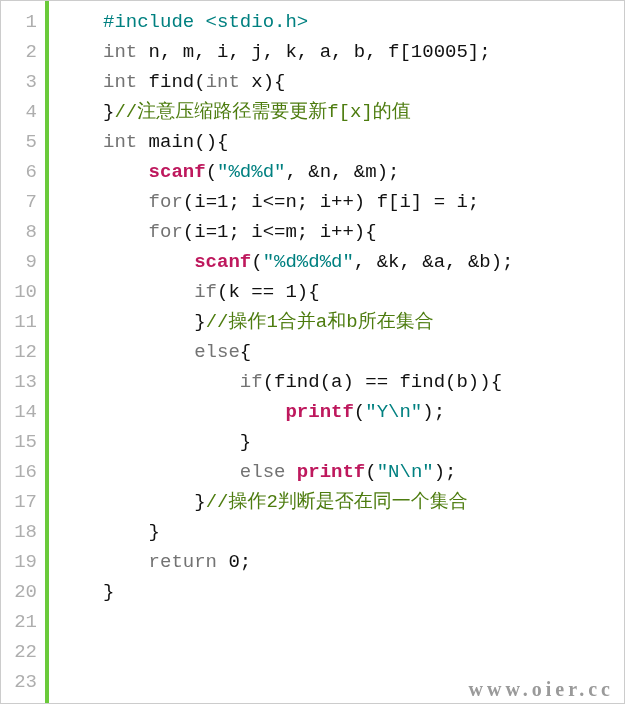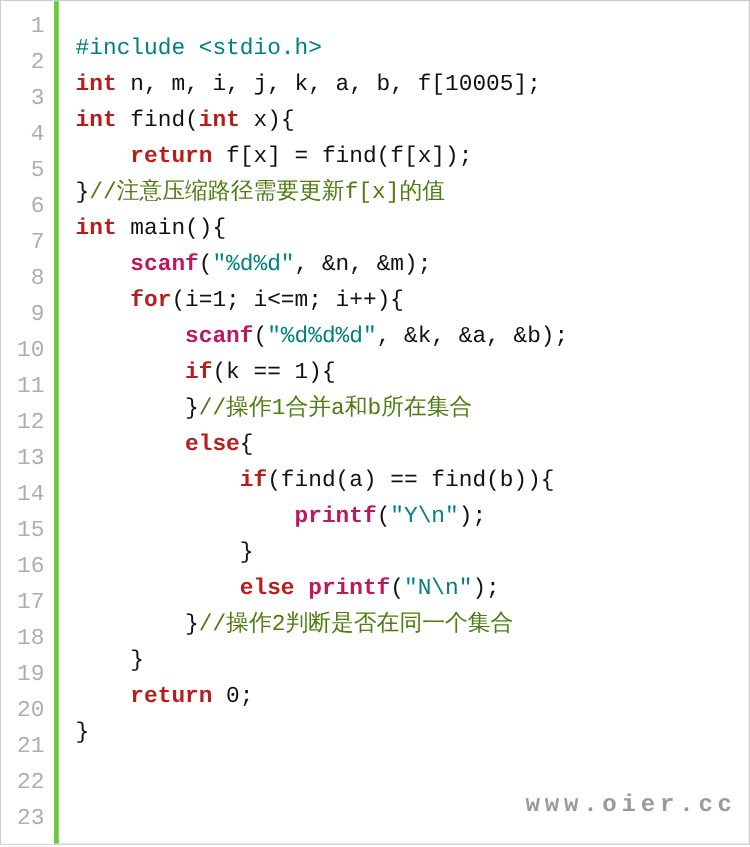--- a/index.html
+++ b/index.html
@@ -24,42 +24,43 @@
     padding: 6px 8px 6px 4px;
     border-right: 4px solid #6aca3a;
     user-select: none;
     min-width: 32px;
   }
   .gutter div {
     height: 30px;
     line-height: 30px;
   }
   .code {
-    padding: 24px 0 6px 14px;
+    padding: 6px 0 6px 14px;
     flex: 1;
     overflow: hidden;
+    margin-left: 40px;
   }
   .line {
     height: 30px;
     line-height: 30px;
     white-space: pre;
   }
-  .kw { color: #b91c1c; font-weight: bold; }
+  .kw { color: #737373; font-weight: normal; }
   .pp { color: #008080; }
   .inc { color: #008080; }
   .fn { color: #be185d; font-weight: bold; }
   .str { color: #008080; }
   .cmt { color: #4d7c0f; }
   .blk { color: #111; }
   .watermark {
     position: absolute;
     right: 10px;
-    bottom: 20px;
+    bottom: 2px;
     color: #9a9a9a;
-    font-family: Liberation Mono, monospace;
+    font-family: Liberation Serif, serif;
     font-weight: bold;
     font-size: 20px;
     letter-spacing: 4px;
   }
 </style>
 </head>
 <body>
 
 <div class="code-container">
   <div class="gutter">
@@ -84,24 +85,24 @@
     <div>19</div>
     <div>20</div>
     <div>21</div>
     <div>22</div>
     <div>23</div>
   </div>
   <div class="code">
     <div class="line"><span class="pp">#include</span><span class="inc"> &lt;stdio.h&gt;</span></div>
     <div class="line"><span class="kw">int</span><span class="blk"> n, m, i, j, k, a, b, f[10005];</span></div>
     <div class="line"><span class="kw">int</span><span class="blk"> find(</span><span class="kw">int</span><span class="blk"> x){</span></div>
-    <div class="line"><span class="blk">    </span><span class="kw">return</span><span class="blk"> f[x] = find(f[x]);</span></div>
     <div class="line"><span class="blk">}</span><span class="cmt">//注意压缩路径需要更新f[x]的值</span></div>
     <div class="line"><span class="kw">int</span><span class="blk"> main(){</span></div>
     <div class="line"><span class="blk">    </span><span class="fn">scanf</span><span class="blk">(</span><span class="str">"%d%d"</span><span class="blk">, &amp;n, &amp;m);</span></div>
+    <div class="line"><span class="blk">    </span><span class="kw">for</span><span class="blk">(i=1; i&lt;=n; i++) f[i] = i;</span></div>
     <div class="line"><span class="blk">    </span><span class="kw">for</span><span class="blk">(i=1; i&lt;=m; i++){</span></div>
     <div class="line"><span class="blk">        </span><span class="fn">scanf</span><span class="blk">(</span><span class="str">"%d%d%d"</span><span class="blk">, &amp;k, &amp;a, &amp;b);</span></div>
     <div class="line"><span class="blk">        </span><span class="kw">if</span><span class="blk">(k == 1){</span></div>
     <div class="line"><span class="blk">        }</span><span class="cmt">//操作1合并a和b所在集合</span></div>
     <div class="line"><span class="blk">        </span><span class="kw">else</span><span class="blk">{</span></div>
     <div class="line"><span class="blk">            </span><span class="kw">if</span><span class="blk">(find(a) == find(b)){</span></div>
     <div class="line"><span class="blk">                </span><span class="fn">printf</span><span class="blk">(</span><span class="str">"Y\n"</span><span class="blk">);</span></div>
     <div class="line"><span class="blk">            }</span></div>
     <div class="line"><span class="blk">            </span><span class="kw">else</span><span class="blk"> </span><span class="fn">printf</span><span class="blk">(</span><span class="str">"N\n"</span><span class="blk">);</span></div>
     <div class="line"><span class="blk">        }</span><span class="cmt">//操作2判断是否在同一个集合</span></div>

